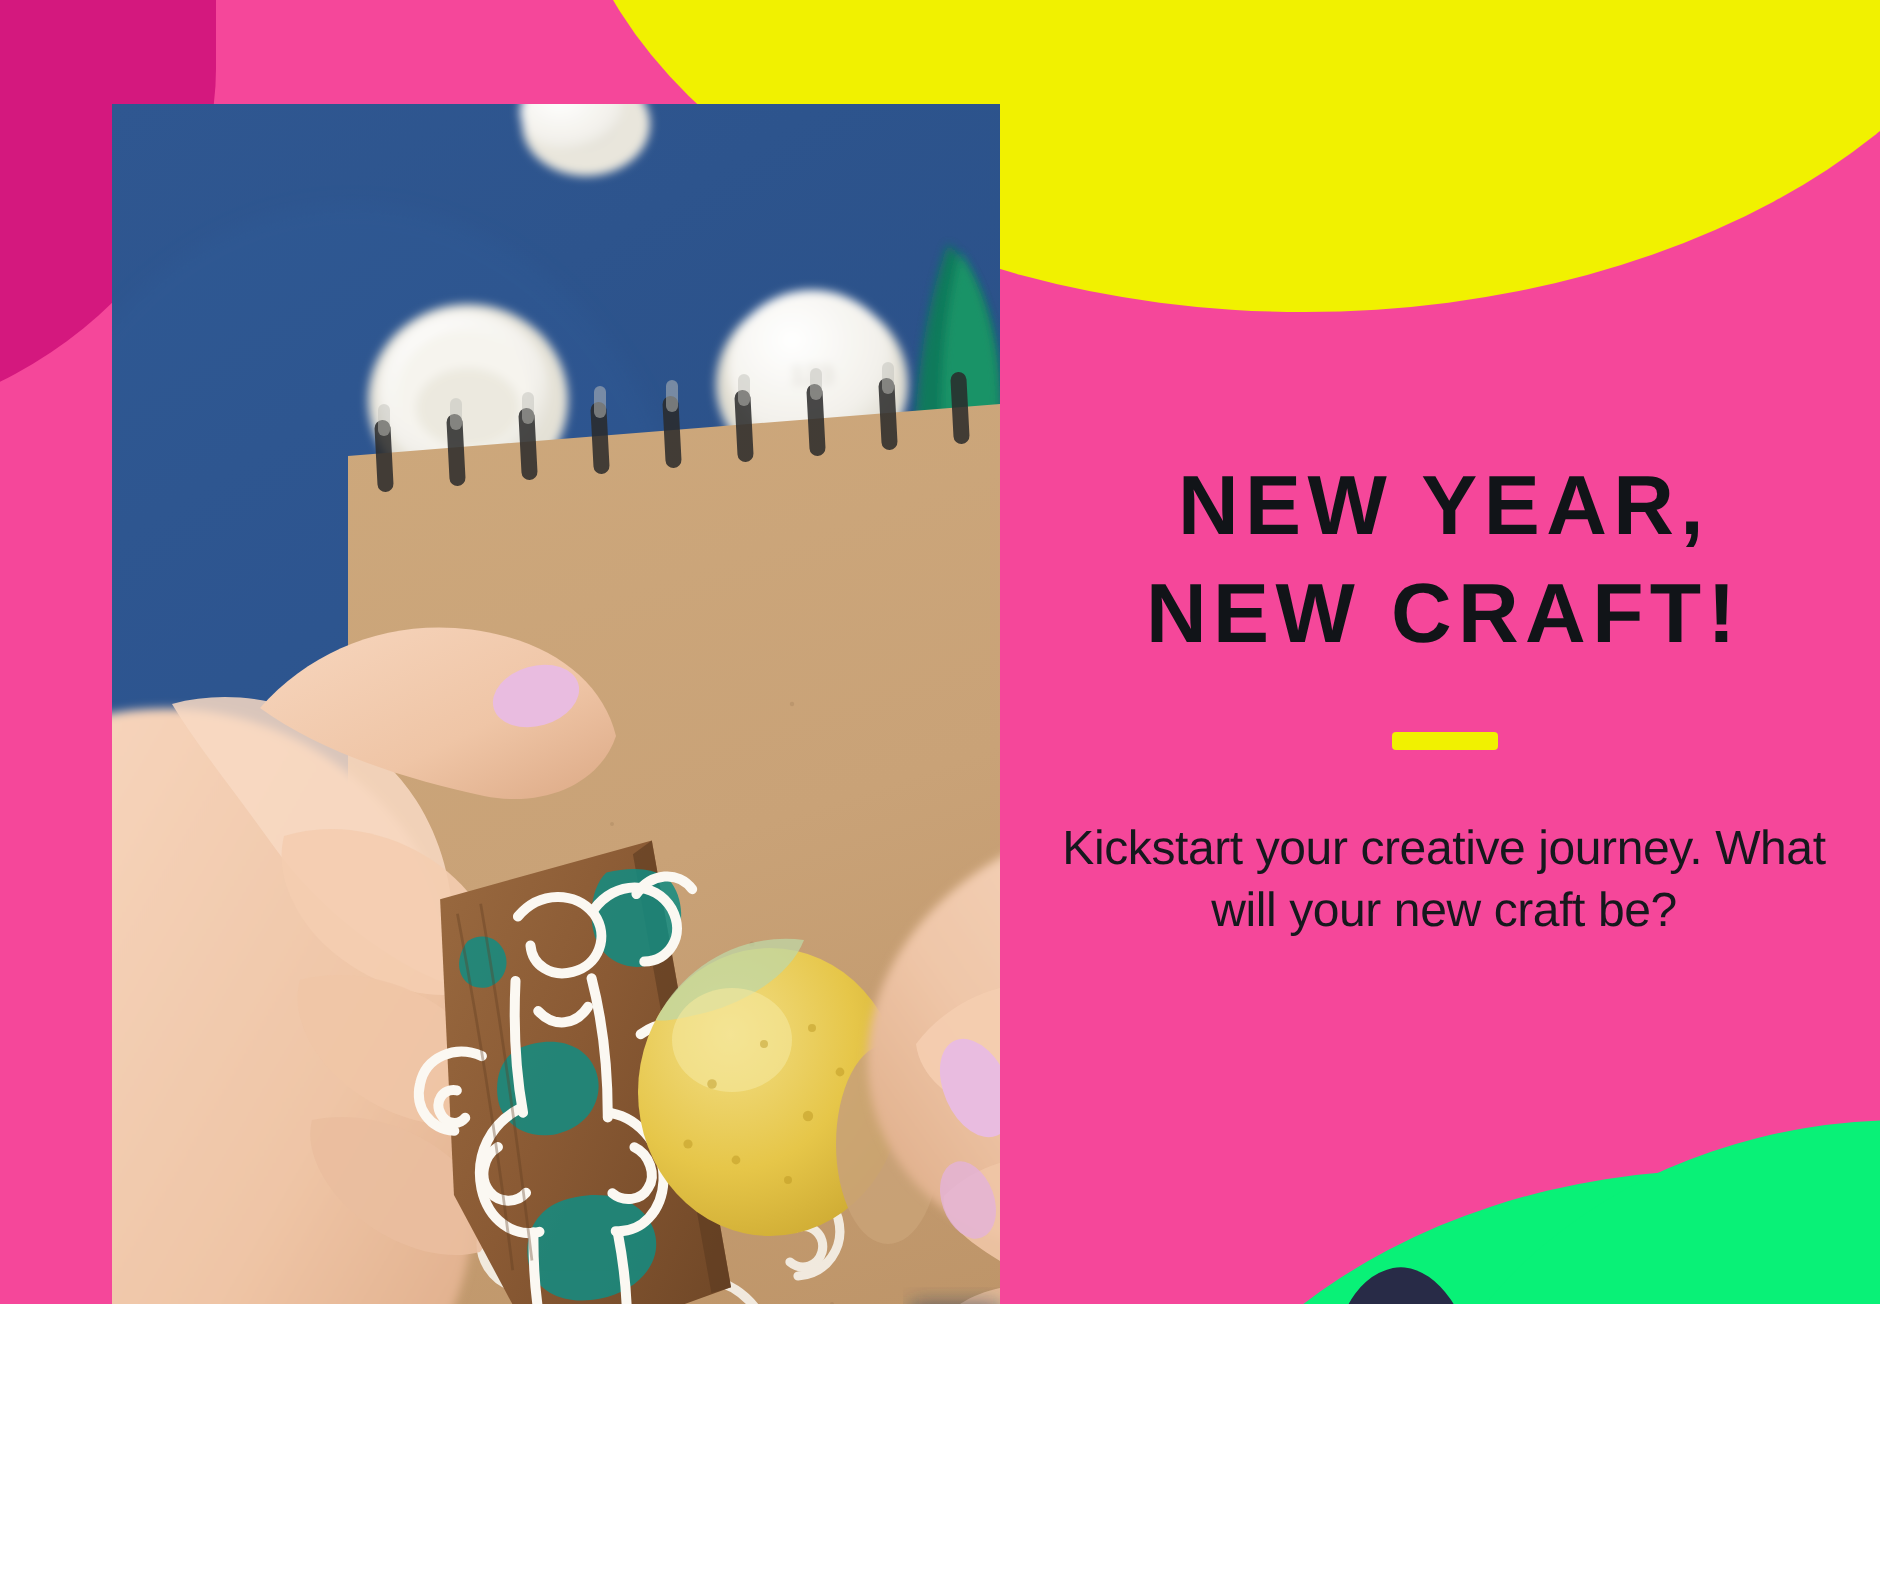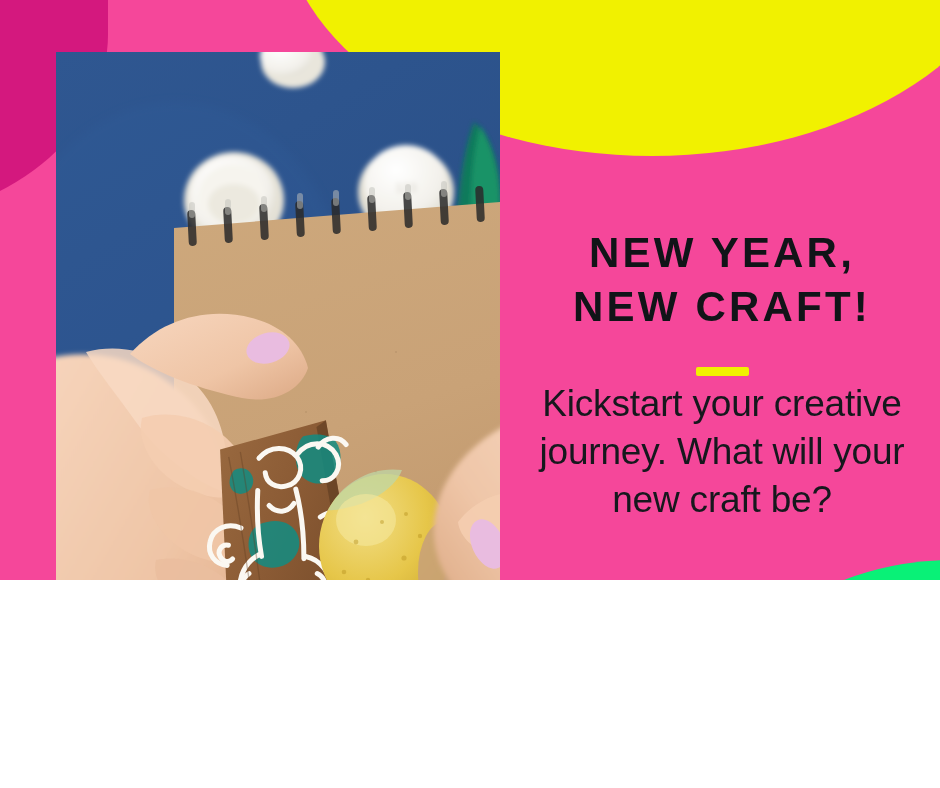--- a/index.html
+++ b/index.html
@@ -6,21 +6,21 @@
   * { margin:0; padding:0; box-sizing:border-box; }
   html,body { background:#ffffff; }
   body {
     font-family:"Liberation Sans", sans-serif;
     -webkit-font-smoothing:antialiased;
   }
 
   .canvas {
     position:relative;
     width:940px;
-    height:580px;
+    height:652px;
     overflow:hidden;
     background:#F5479A;
   }
 
   
   .blob { position:absolute; pointer-events:none; }
 
   .blob-magenta {
     left:-118px;
     top:-150px;
@@ -102,24 +102,25 @@
   .rule-wrap { padding:28px 0 0 0; }
   .rule {
     display:inline-block;
     width:53px;
     height:9px;
     background:#F1F100;
     border-radius:2px;
   }
 
   .subhead {
+    margin-top:29px;
     color:#16181d;
     font-family:"Liberation Sans", sans-serif;
     font-weight:normal;
-    font-size:37px;
+    font-size:24px;
     line-height:1.30;
     letter-spacing:-0.2px;
   }
 </style>
 </head>
 <body>
 
 <div class="canvas">
 
   <div class="blob blob-magenta">

